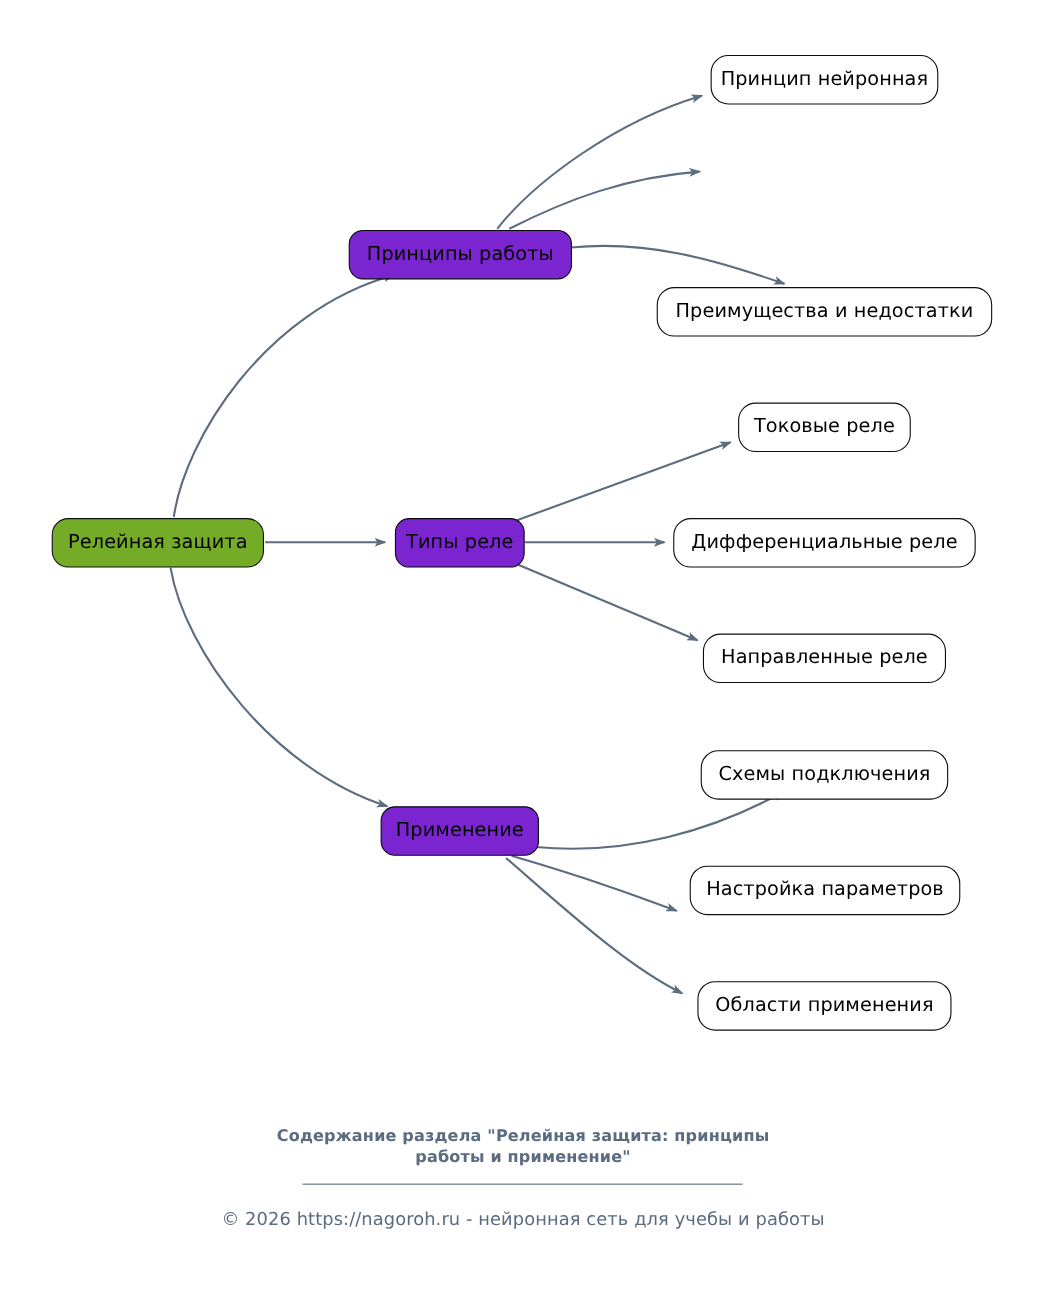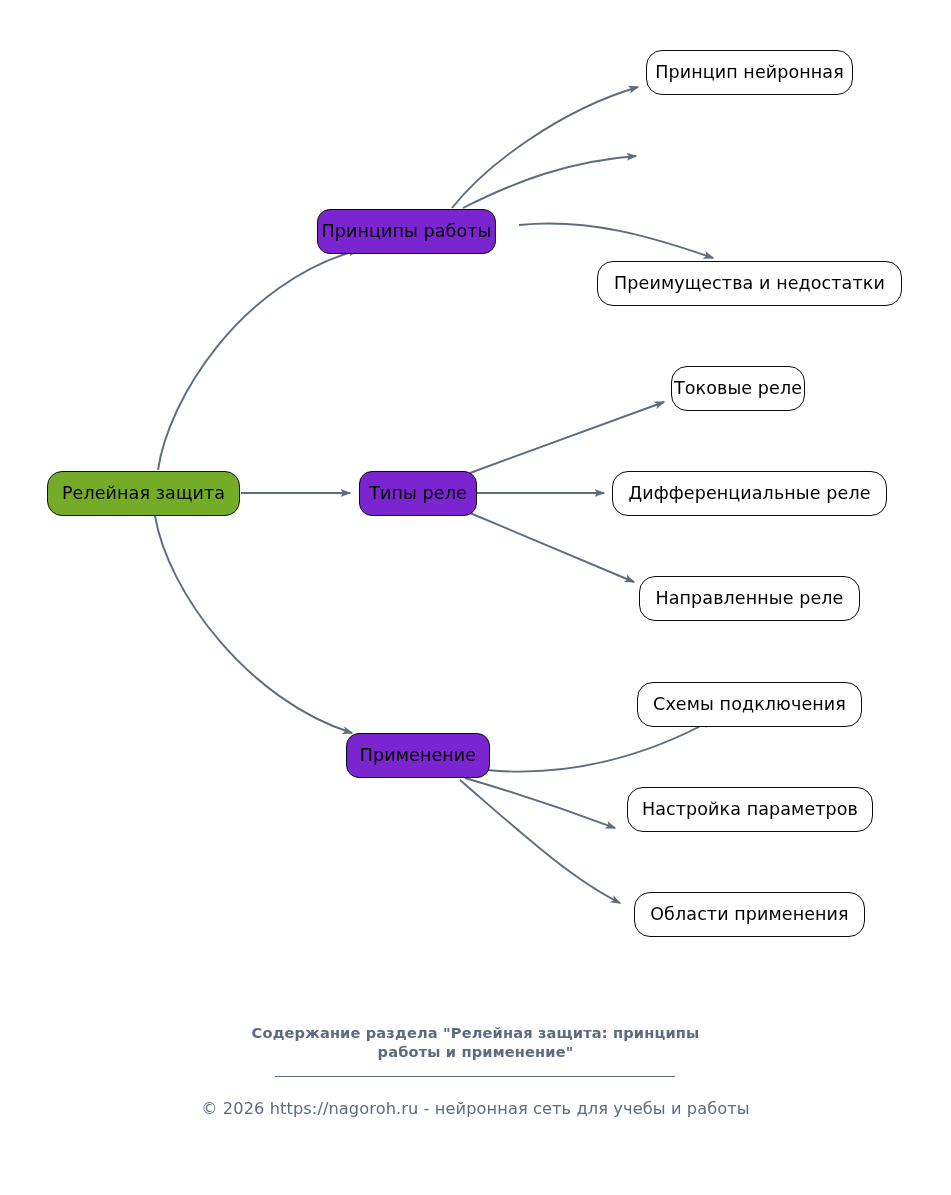--- a/index.html
+++ b/index.html
@@ -129,42 +129,42 @@
       <path d="M 487 770 C 570 778 648 755 712 720"></path>
       <path d="M 465 778 C 540 800 580 815 615 828"></path>
       <path d="M 460 780 C 520 832 570 878 620 903"></path>
     </g>
   </svg>
 
   <div class="node root" style="left:47px; top:471px; width:193px; height:45px;">
     <span class="node-label">Релейная защита</span>
   </div>
 
-  <div class="node branch" style="left:317px; top:209px; width:179px; height:45px;">
+  <div class="node branch" style="left:317px; top:209px; width:203px; height:45px;">
     <span class="node-label">Принципы работы</span>
   </div>
 
   <div class="node branch" style="left:359px; top:471px; width:118px; height:45px;">
     <span class="node-label">Типы реле</span>
   </div>
 
   <div class="node branch" style="left:346px; top:733px; width:144px; height:45px;">
     <span class="node-label">Применение</span>
   </div>
 
   <div class="node leaf" style="left:646px; top:50px; width:207px; height:45px;">
     <span class="node-label">Принцип нейронная</span>
   </div>
 
 
   <div class="node leaf" style="left:597px; top:261px; width:305px; height:45px;">
     <span class="node-label">Преимущества и недостатки</span>
   </div>
 
-  <div class="node leaf" style="left:671px; top:366px; width:134px; height:45px;">
+  <div class="node leaf" style="left:671px; top:366px; width:157px; height:45px;">
     <span class="node-label">Токовые реле</span>
   </div>
 
   <div class="node leaf" style="left:612px; top:471px; width:275px; height:45px;">
     <span class="node-label">Дифференциальные реле</span>
   </div>
 
   <div class="node leaf" style="left:639px; top:576px; width:221px; height:45px;text-align:right;">
     <span class="node-label">Направленные реле</span>
   </div>

